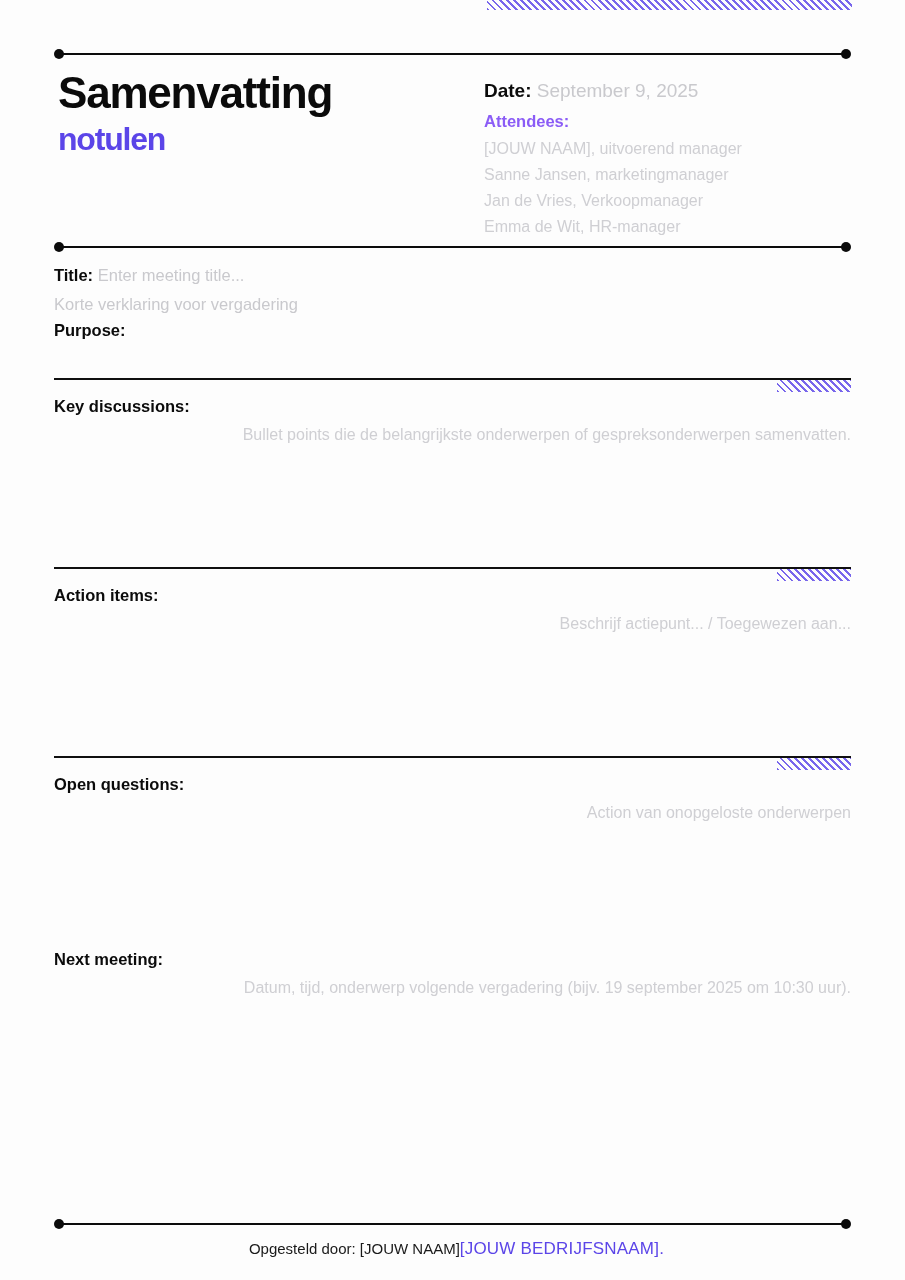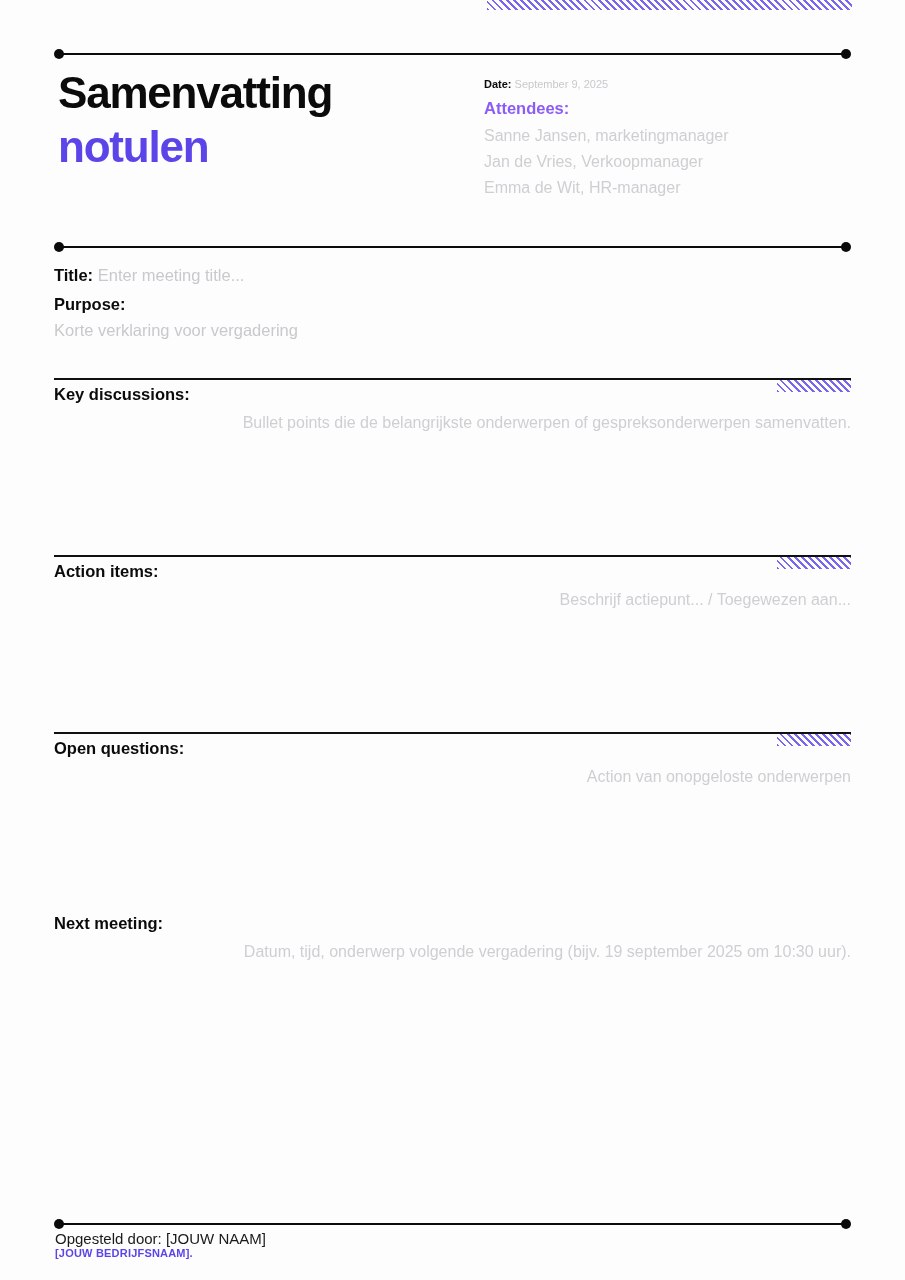--- a/index.html
+++ b/index.html
@@ -83,31 +83,31 @@
   .header-left { width: 430px; padding-left: 4px; }
 
   .doc-title {
     font-size: 44px;
     font-weight: 700;
     letter-spacing: -1.2px;
     line-height: 1.22;
     color: #0b0b0b;
   }
   .doc-title-accent {
-    font-size: 44px;
+    font-size: 32px;
     font-weight: 700;
     letter-spacing: -1.2px;
     line-height: 1.22;
     color: #5b45e8;
   }
 
   .header-right { flex: 1; padding-top: 10px; padding-left: 0px; }
 
   .meta-line {
-    font-size: 11px;
+    font-size: 19px;
     line-height: 1.62;
     color: #c9c9cd;
     white-space: nowrap;
   }
   .meta-label {
     font-weight: 700;
     color: #0b0b0b;
   }
   .meta-block-label {
     font-size: 16.5px;
@@ -161,45 +161,45 @@
   .section {
     position: relative;
   }
   .section-head {
     position: relative;
     margin: 0 54px;
     height: 2px;
     background: #101010;
   }
   .section-body {
+    padding-top: 12px;
   }
 
   
   .writing-space-lg { height: 118px; }
   .writing-space-md { height: 118px; }
 
   
   .footer-rule { position: absolute; left: 0; right: 0; bottom: 55px; }
   .footer {
     position: absolute;
-    left: 0; right: 0;
+    left: 8px; right: 0;
     bottom: 21px;
     display: flex;
-    justify-content: flex-end;
+    justify-content: center;
     align-items: baseline;
     padding: 0 55px;
-    flex-direction: column;
   }
   .footer-left {
     font-size: 15px;
     color: #1a1a1a;
   }
   .footer-right {
-    font-size: 11px;
-    font-weight: 700;
+    font-size: 17px;
+    font-weight: 400;
     letter-spacing: .2px;
     color: #5b45e8;
   }
 </style>
 </head>
 <body>
 
 <div class="page">
 
   <div class="hatch hatch-top"></div>
@@ -213,44 +213,45 @@
       <div class="doc-title">Samenvatting</div>
       <div class="doc-title-accent">notulen</div>
     </div>
 
     <div class="header-right">
       <div class="meta-line">
         <span class="meta-label">Date:</span>
         <span>September 9, 2025</span>
       </div>
       <div class="meta-block-label">Attendees:</div>
+      <div class="attendee">[JOUW NAAM], uitvoerend manager</div>
       <div class="attendee">Sanne Jansen, marketingmanager</div>
       <div class="attendee">Jan de Vries, Verkoopmanager</div>
       <div class="attendee">Emma de Wit, HR-manager</div>
     </div>
   </div>
 
   <div class="header-rule">
     <div class="rule-dotted"></div>
   </div>
 
   <div class="body">
 
     <div class="field-row">
       <div class="field-inline">
         <span class="field-label">Title:</span>
         <span class="field-placeholder">Enter meeting title...</span>
       </div>
     </div>
 
     <div class="field-row">
+      <div class="field-inline field-placeholder">Korte verklaring voor vergadering</div>
       <div class="field-inline">
         <span class="field-label">Purpose:</span>
       </div>
-      <div class="field-inline field-placeholder">Korte verklaring voor vergadering</div>
     </div>
 
     <div style="height:32px"></div>
 
     <div class="section">
       <div class="section-head">
         <div class="hatch hatch-small"></div>
       </div>
       <div class="section-body">
         <div class="block-label">Key discussions:</div>

